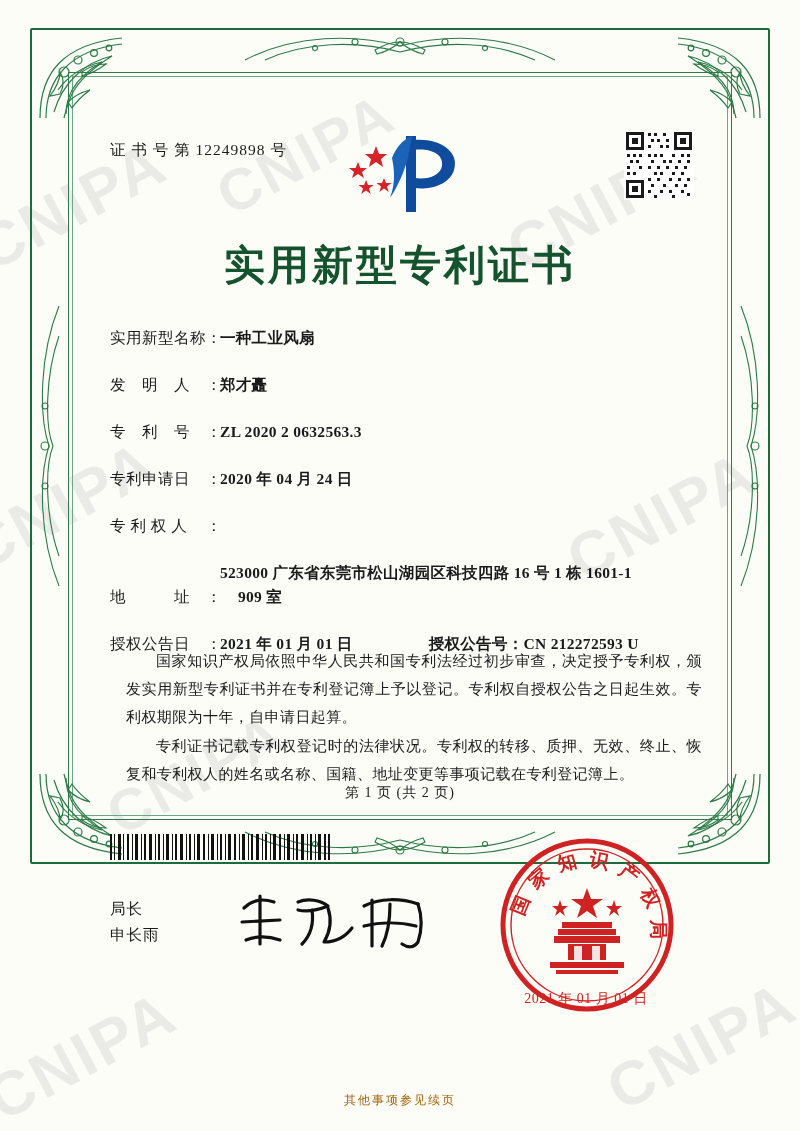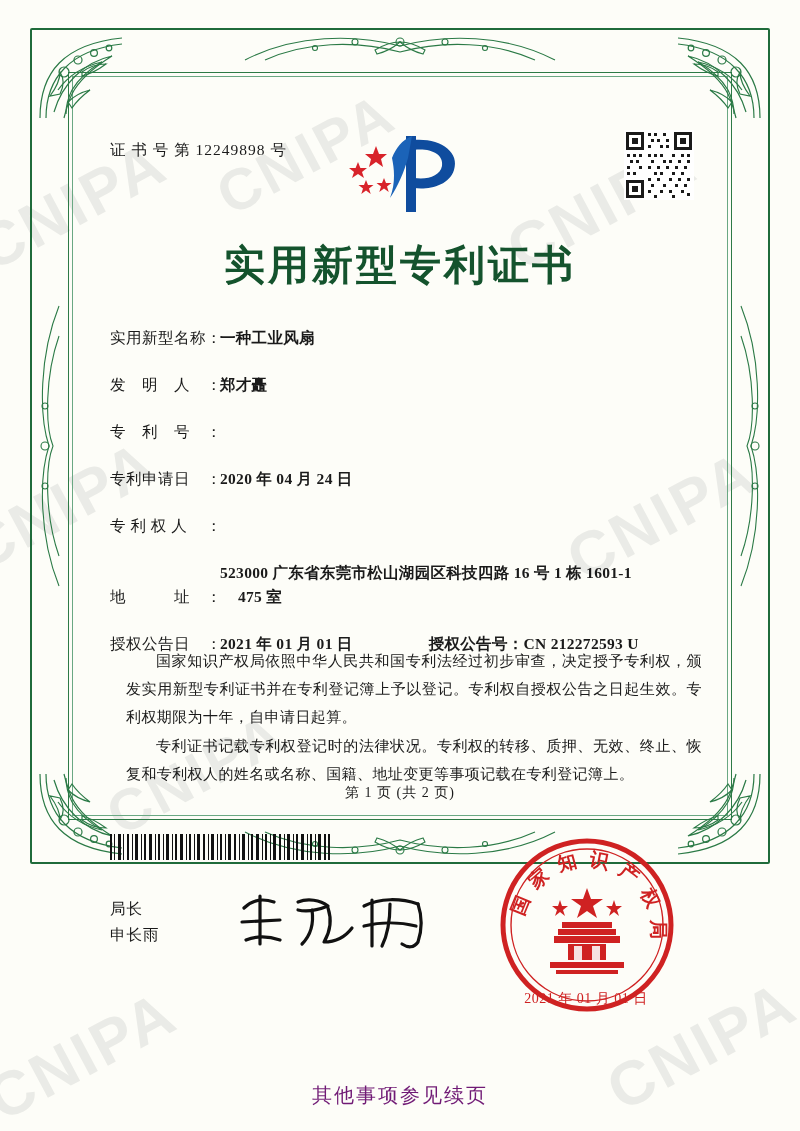--- a/index.html
+++ b/index.html
@@ -251,23 +251,23 @@
     font-size: 14px;
     letter-spacing: 1px;
     font-family: Liberation Serif, serif;
   }
 
   .footer-note {
     position: absolute;
     left: 0; right: 0;
     bottom: 22px;
     text-align: center;
-    font-size: 20px;
+    font-size: 12px;
     letter-spacing: 2px;
-    color: #701a75;
+    color: #a16207;
     z-index: 2;
   }
 </style>
 </head>
 <body>
 
 <div class="watermark-layer">
   <div class="wm" style="left:-30px; top:170px; font-size:62px;">CNIPA</div>
   <div class="wm" style="left:210px; top:120px; font-size:58px;">CNIPA</div>
   <div class="wm" style="left:500px; top:170px; font-size:62px;">CNIPA</div>
@@ -492,39 +492,40 @@
 
       <div class="field-row">
         <span class="field-label">发　明　人</span>
         <span class="field-colon">：</span>
         <span class="field-value">郑才矗</span>
       </div>
 
       <div class="field-row">
         <span class="field-label">专　利　号</span>
         <span class="field-colon">：</span>
+        <span class="field-value">ZL 2020 2 0632563.3</span>
       </div>
 
       <div class="field-row">
         <span class="field-label">专利申请日</span>
         <span class="field-colon">：</span>
         <span class="field-value">2020 年 04 月 24 日</span>
       </div>
 
       <div class="field-row">
         <span class="field-label">专 利 权 人</span>
         <span class="field-colon">：</span>
       </div>
 
       <div class="field-row">
         <span class="field-label">地　　　址</span>
         <span class="field-colon">：</span>
         <span class="field-value">
           <span>523000 广东省东莞市松山湖园区科技四路 16 号 1 栋 1601-1</span>
-          <span class="second-line">475 室</span>
+          <span class="second-line">909 室</span>
         </span>
       </div>
 
       <div class="field-row">
         <span class="field-label">授权公告日</span>
         <span class="field-colon">：</span>
         <span class="field-value row-inline">
           <span>2021 年 01 月 01 日</span>
           <span class="pubno-label">授权公告号：</span>
           <span>CN 212272593 U</span>

